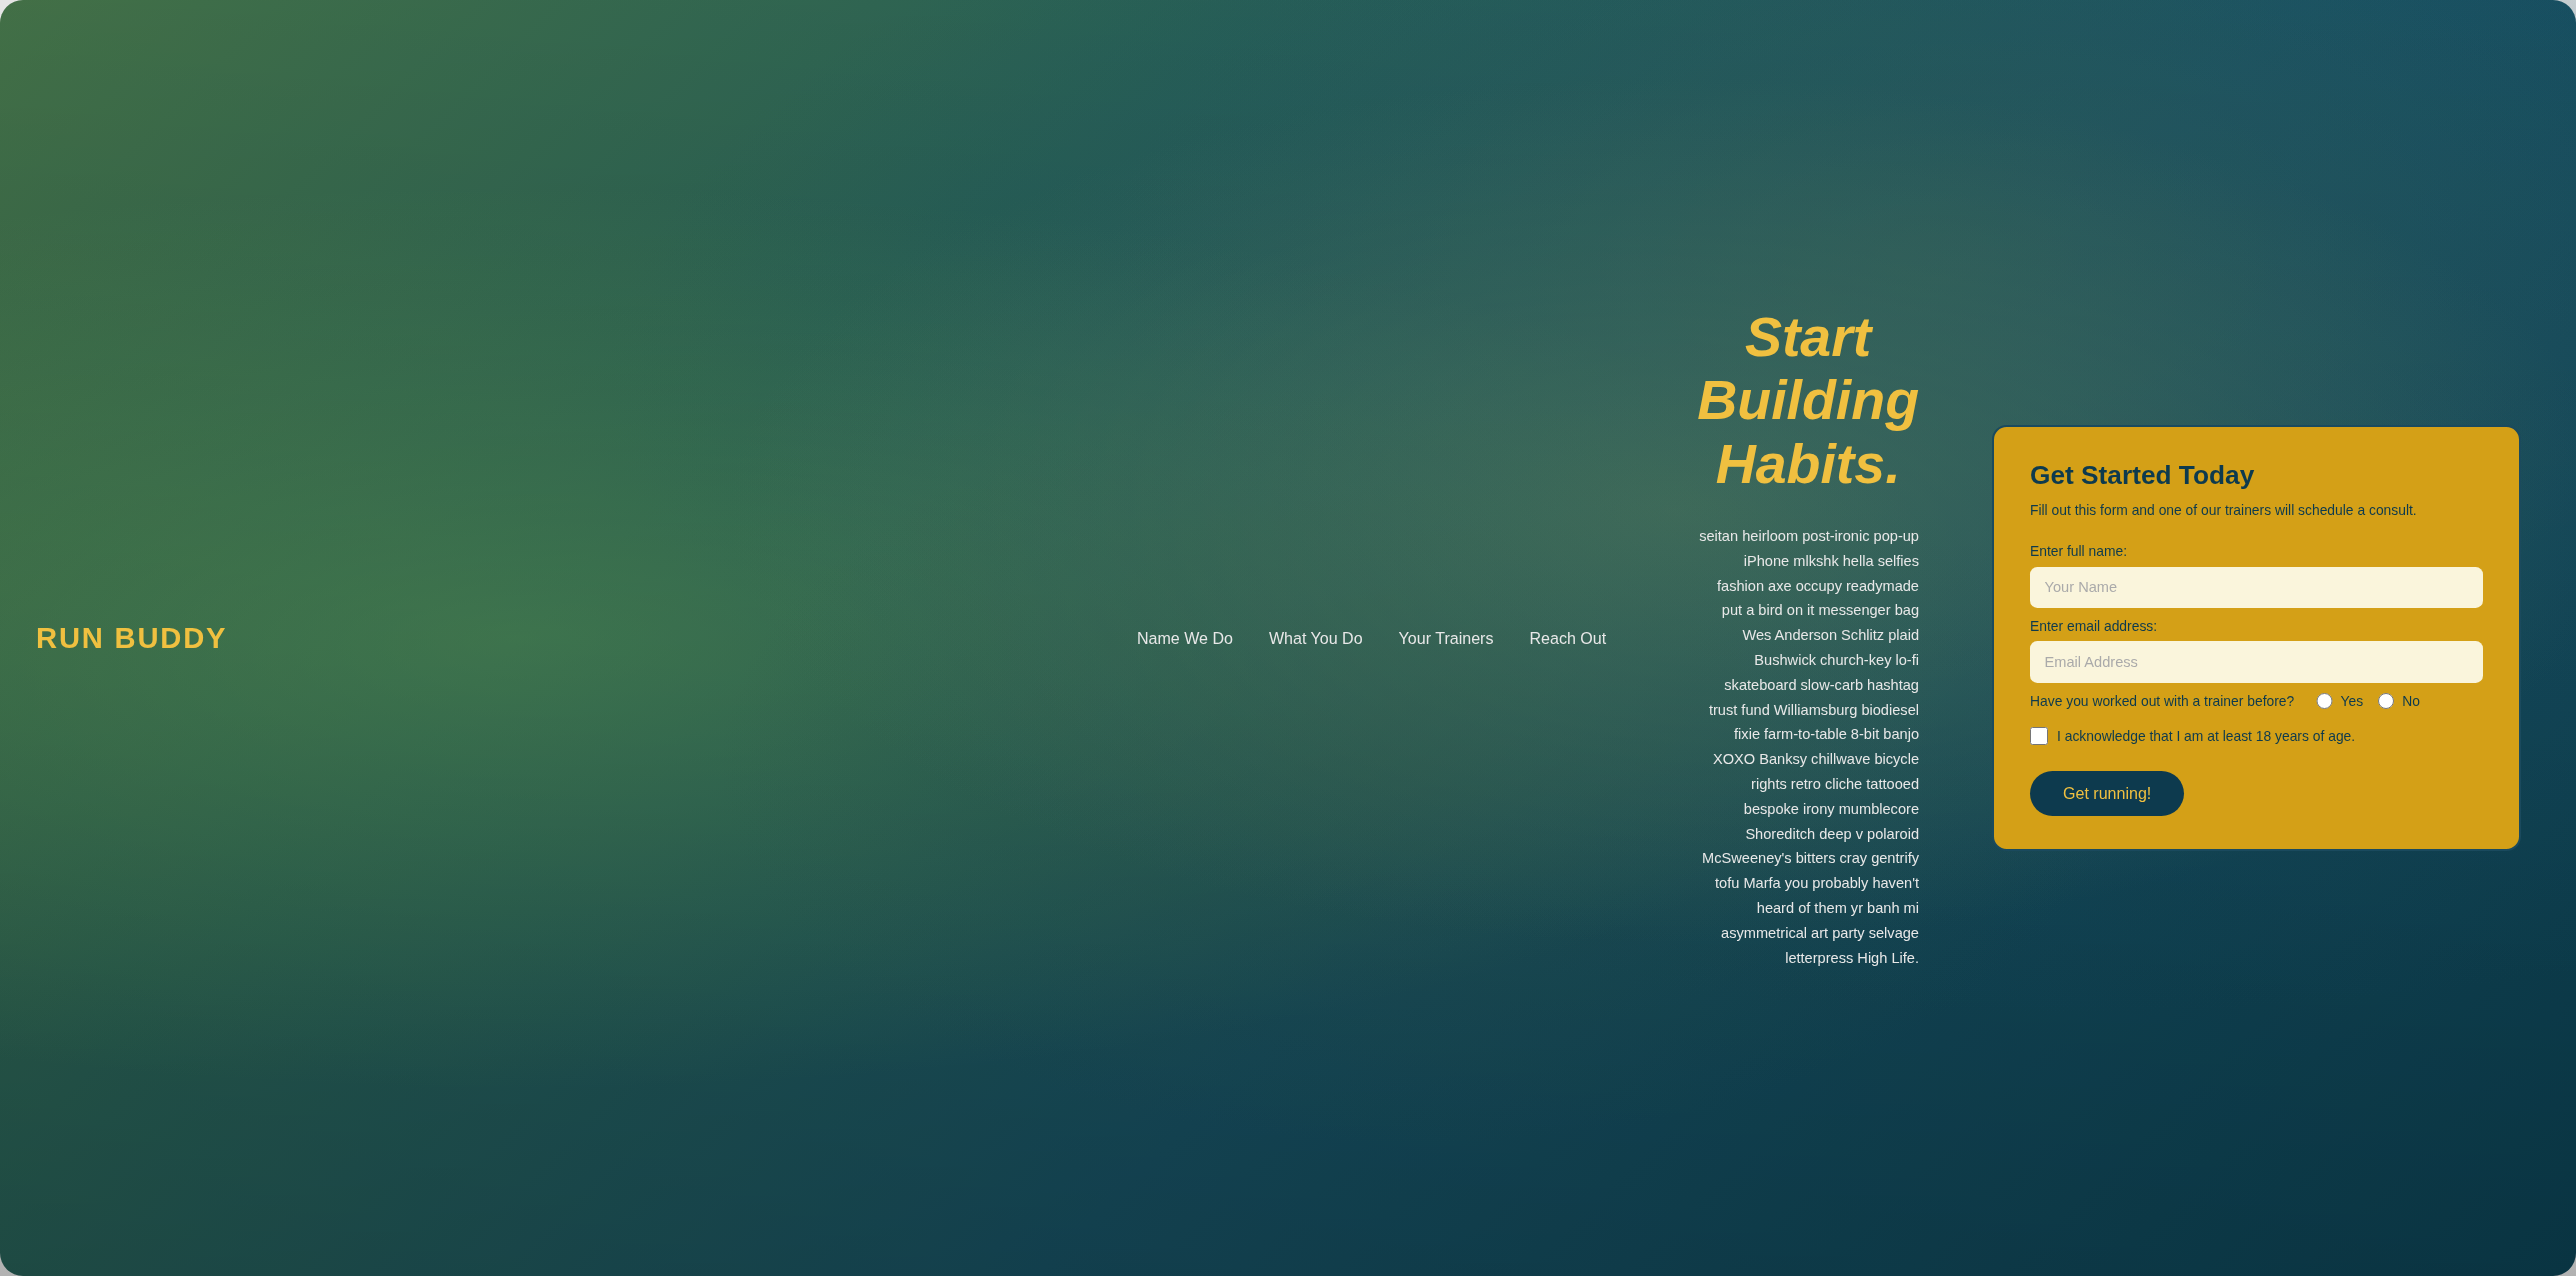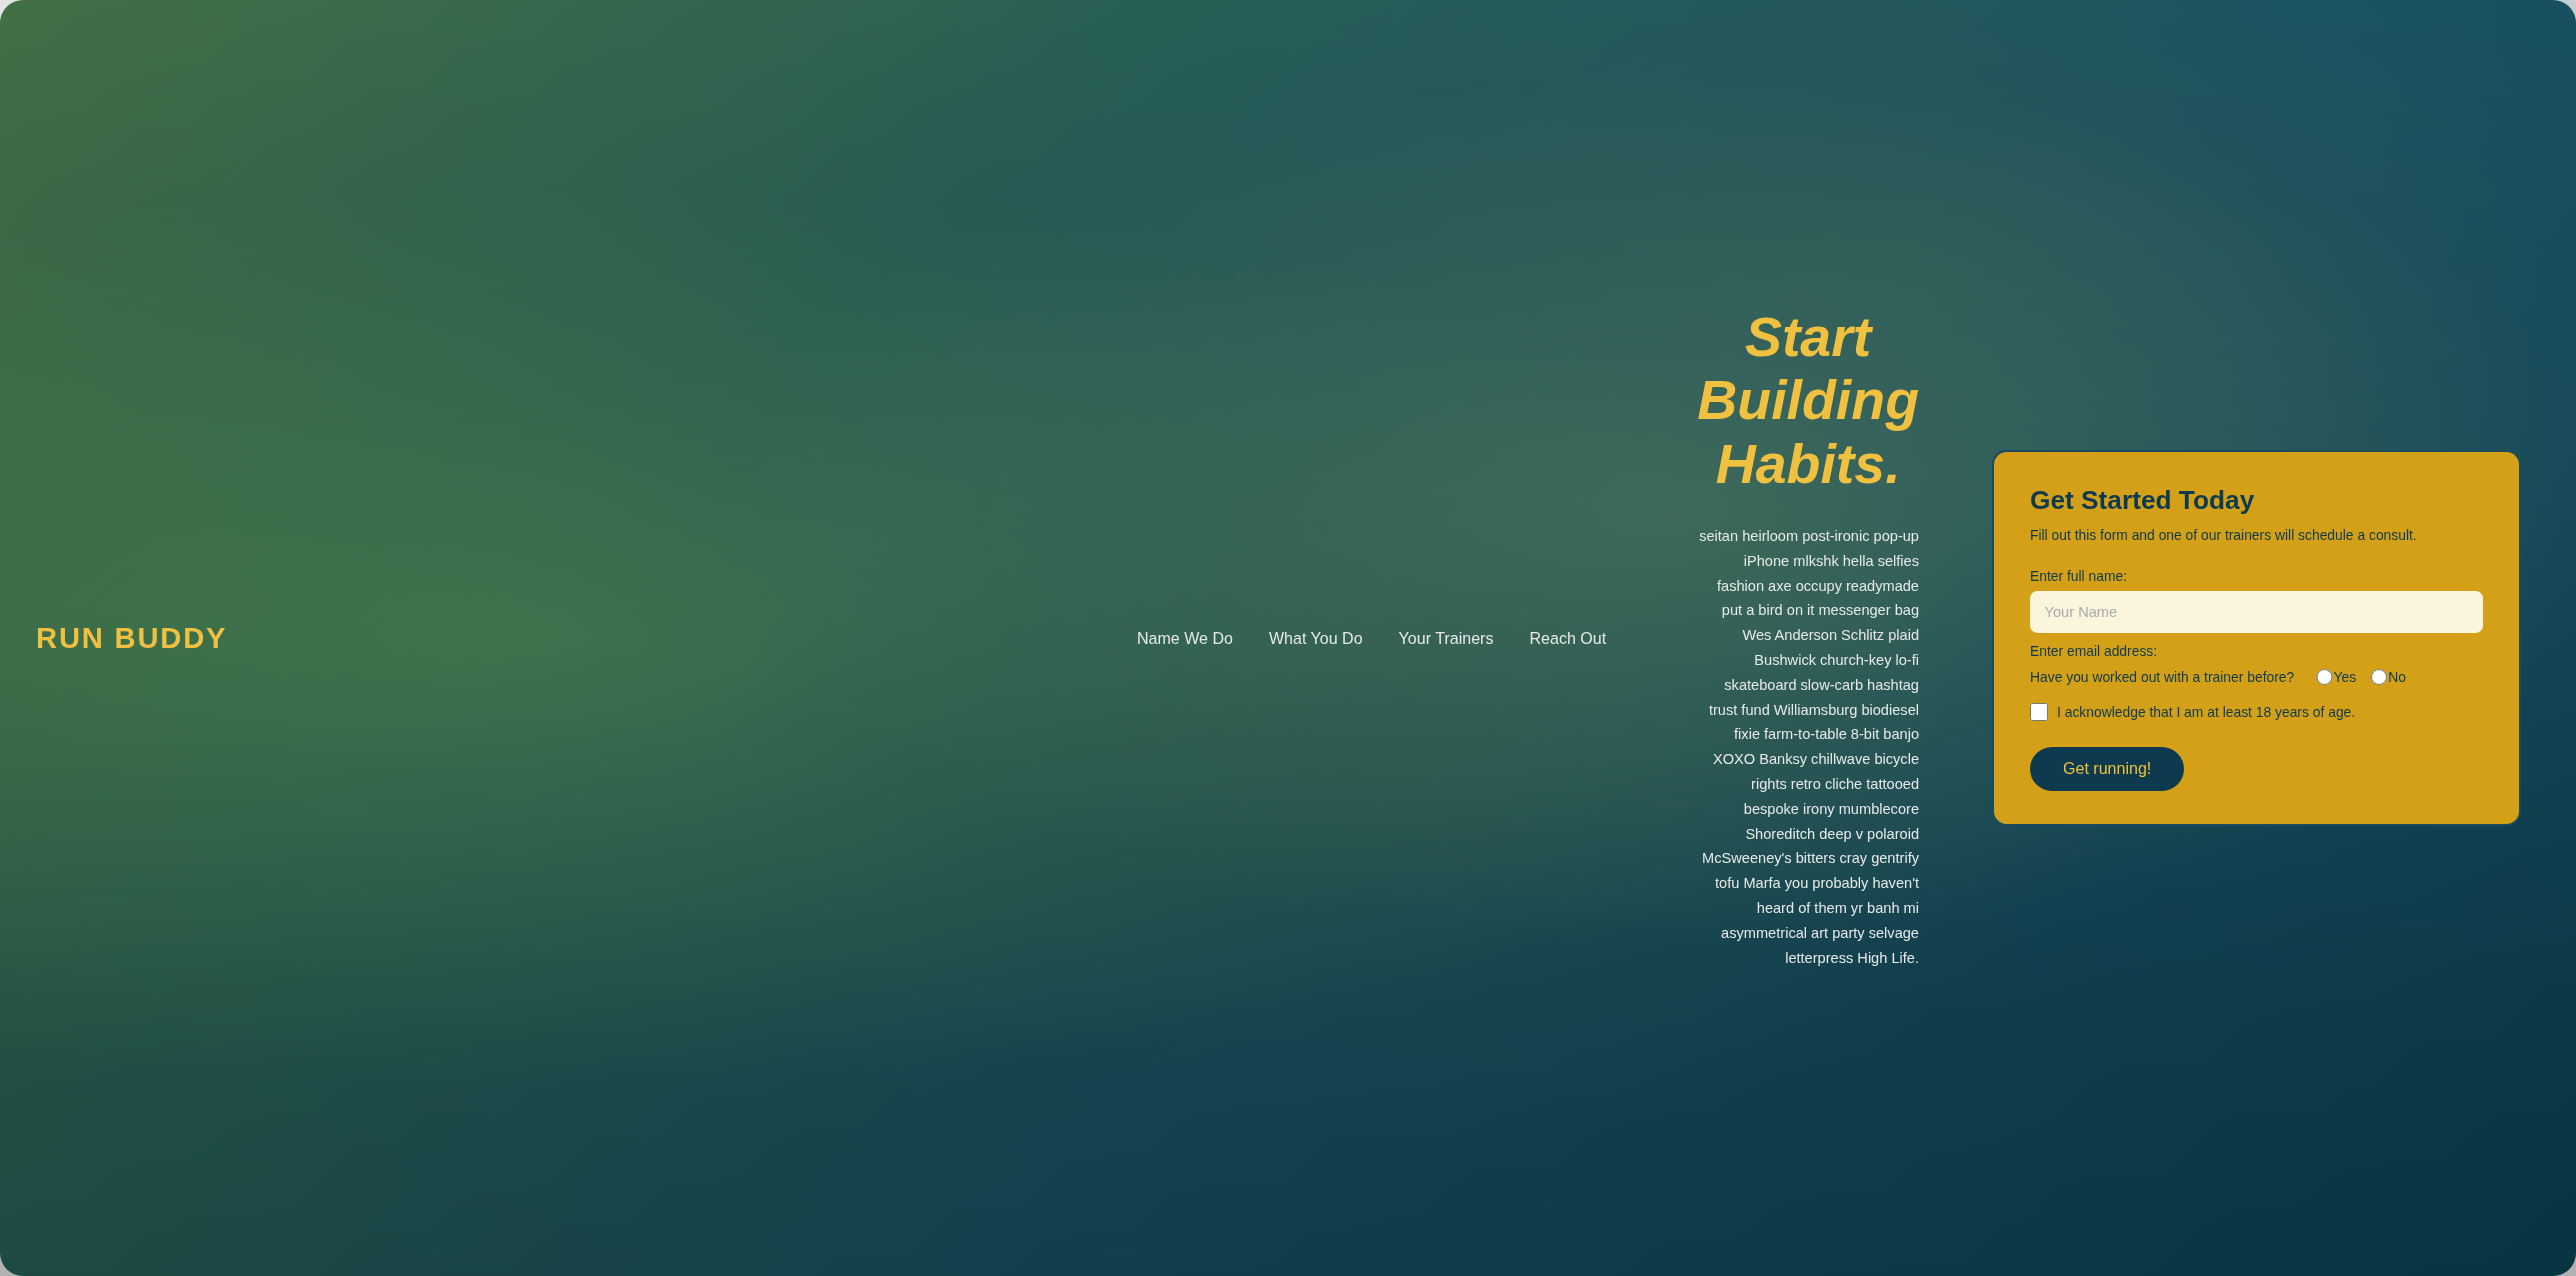--- a/index.html
+++ b/index.html
@@ -169,21 +169,21 @@
     }
 
     .radio-label-text {
       font-size: 0.95rem;
       color: #0d3a4e;
       margin-right: 7.3px;
     }
 
     .radio-option {
       display: flex;
-      gap: 1px;
+      gap: 8px;
       font-size: 0.95rem;
       color: #0d3a4e;
       cursor: pointer;
     }
 
     .radio-option input[type="radio"] {
       width: 16.4px;
       height: 16.4px;
       cursor: pointer;
       accent-color: #0d3a4e;
@@ -248,20 +248,21 @@
       <h2 class="form-card-title">Get Started Today</h2>
       <p class="form-card-subtitle">Fill out this form and one of our trainers will schedule a consult.</p>
 
       <div class="form-group">
         <label class="form-label">Enter full name:</label>
         <input type="text" class="form-input" placeholder="Your Name" style="">
       </div>
 
       <div class="form-group">
         <label class="form-label">Enter email address:</label>
+        <input type="email" class="form-input" placeholder="Email Address" style="">
       </div>
 
 
       <div class="radio-group">
         <span class="radio-label-text">Have you worked out with a trainer before?</span>
         <label class="radio-option">
           <input type="radio" name="trainer-exp" value="yes" style="">
           <span>Yes</span>
         </label>
         <label class="radio-option">

